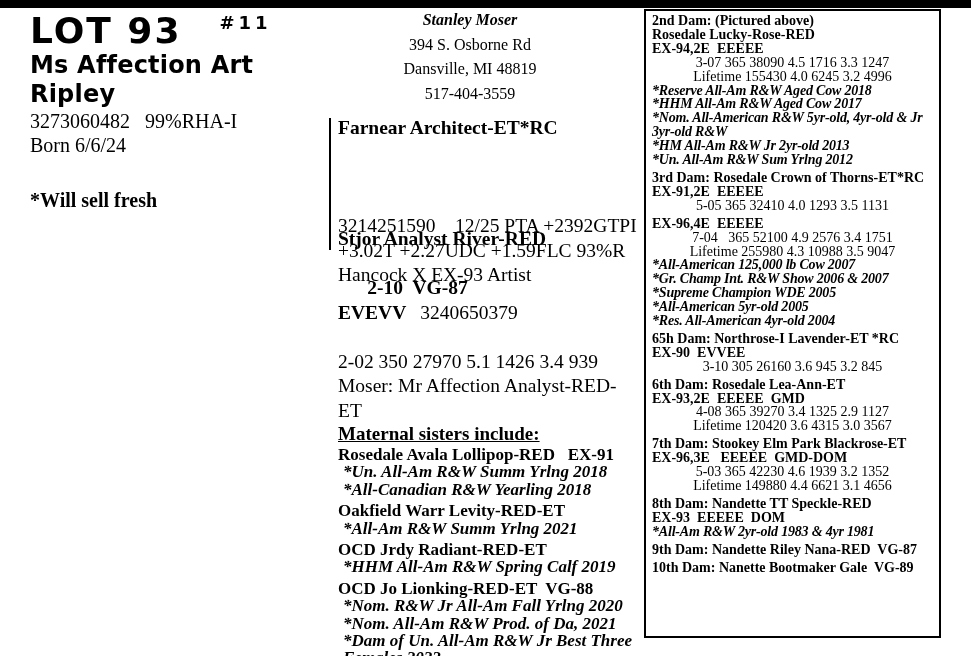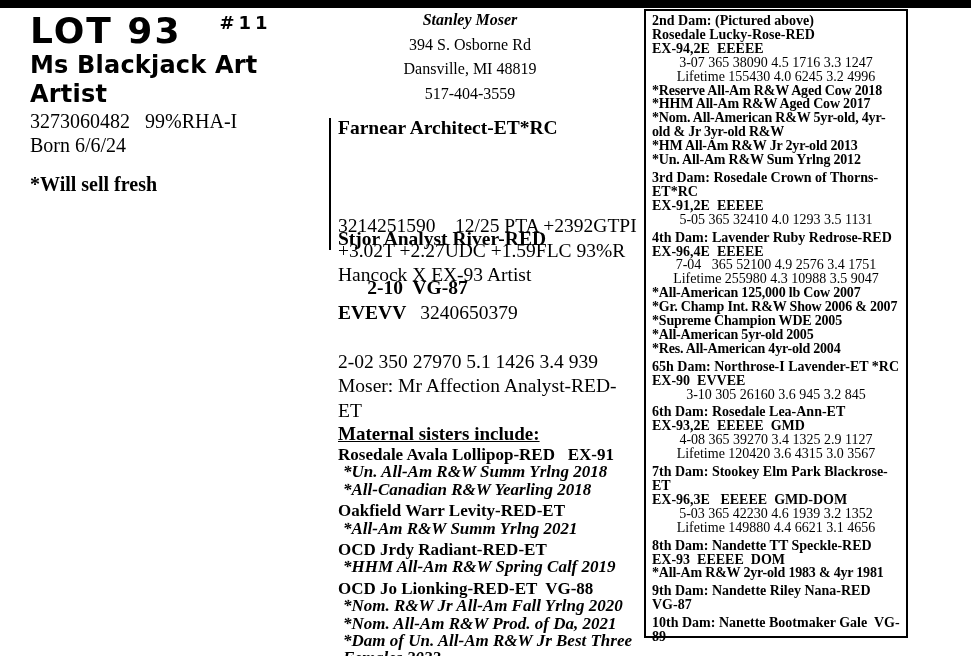--- a/index.html
+++ b/index.html
@@ -11,63 +11,63 @@
   }
   .topbar{position:absolute;left:0;top:0;width:971px;height:8px;background:#000;}
 
   
   .left-col{position:absolute;left:30px;top:12px;width:292px;}
   .lot-row{display:flex;align-items:flex-start;}
   .lot-title{font-family:"DejaVu Sans",sans-serif;font-weight:bold;font-size:36px;letter-spacing:2px;line-height:38px;}
   .lot-number{font-family:"DejaVu Sans",sans-serif;font-weight:bold;font-size:18px;letter-spacing:4px;margin-left:38px;}
   .animal-name{font-family:"DejaVu Sans",sans-serif;font-weight:bold;font-size:24px;line-height:29px;margin-top:1px;letter-spacing:0.2px;}
   .reg-line,.born-line{font-size:20px;line-height:24px;white-space:pre-wrap;}
-  .sell-note{font-weight:bold;font-size:20px;margin-top:16px;}
+  .sell-note{font-weight:bold;font-size:20px;margin-top:32px;}
 
   
   .consignor{position:absolute;left:320px;top:8px;width:300px;text-align:center;font-size:16px;line-height:24.5px;}
   .consignor-name{font-weight:bold;font-style:italic;}
   .bracket{position:absolute;left:329px;top:118px;width:2px;height:132px;background:#000;}
   .sire-block{position:absolute;left:338px;top:116px;width:302px;font-size:19.5px;line-height:24.5px;}
   .sire-block div{white-space:pre-wrap;}
   .sire-name{font-weight:bold;}
   .dam-block{position:absolute;left:338px;top:227px;width:300px;font-size:19.5px;line-height:24.5px;}
   .dam-block .line{white-space:pre-wrap;}
   .dam-score{font-weight:bold;}
   .dam-reg{padding-left:14px;}
   .sisters-heading{font-weight:bold;text-decoration:underline;font-size:19px;line-height:22px;}
   .sisters{margin-top:1px;font-size:17px;line-height:17.4px;width:300px;}
   .sister{margin-bottom:4px;}
   .sister-name{font-weight:bold;white-space:pre-wrap;}
   .sister-award{font-weight:bold;font-style:italic;padding-left:5px;white-space:pre-wrap;}
 
   
   .dams-box{
-    position:absolute;left:644px;top:9px;width:264px;height:629px;
+    position:absolute;left:644px;top:9px;width:297px;height:629px;
     border:2px solid #000;box-sizing:border-box;padding:3px 6px 0 6px;
     font-size:14px;line-height:13.9px;
   }
   .dam-section{margin-bottom:4px;}
   .dam-title{font-weight:bold;white-space:pre-wrap;}
   .dam-record{white-space:pre-wrap;text-align:center;}
-  .dam-award{font-weight:bold;white-space:pre-wrap;letter-spacing:-0.2px;}
+  .dam-award{font-weight:bold;font-style:italic;white-space:pre-wrap;letter-spacing:-0.2px;}
 </style>
 </head>
 <body>
 
 <div>
 
   <div class="topbar"></div>
 
   <div class="left-col">
     <div class="lot-row">
       <span class="lot-title">LOT 93</span>
       <span class="lot-number">#11</span>
     </div>
-    <div class="animal-name">Ms Blackjack Art Artist</div>
+    <div class="animal-name">Ms Affection Art Ripley</div>
     <div class="reg-line">3273060482   99%RHA-I</div>
     <div class="born-line">Born 6/6/24</div>
     <div class="sell-note">*Will sell fresh</div>
   </div>
 
   <div class="consignor">
     <div class="consignor-name">Stanley Moser</div>
     <div>
 
     <div>394 S. Osborne Rd</div>
@@ -162,21 +162,20 @@
 
         <div class="dam-record">5-05 365 32410 4.0 1293 3.5 1131</div>
         </div>
         <div>
           
         </div>
       </div>
       <div class="dam-section">
         <div>
 
-        <div class="dam-title">4th Dam: Lavender Ruby Redrose-RED</div>
           <div class="dam-title">EX-96,4E  EEEEE</div>
         </div>
         <div>
 
         <div class="dam-record">7-04   365 52100 4.9 2576 3.4 1751</div>
           <div class="dam-record">Lifetime 255980 4.3 10988 3.5 9047</div>
         </div>
         <div>
 
         <div class="dam-award">*All-American 125,000 lb Cow 2007</div>

